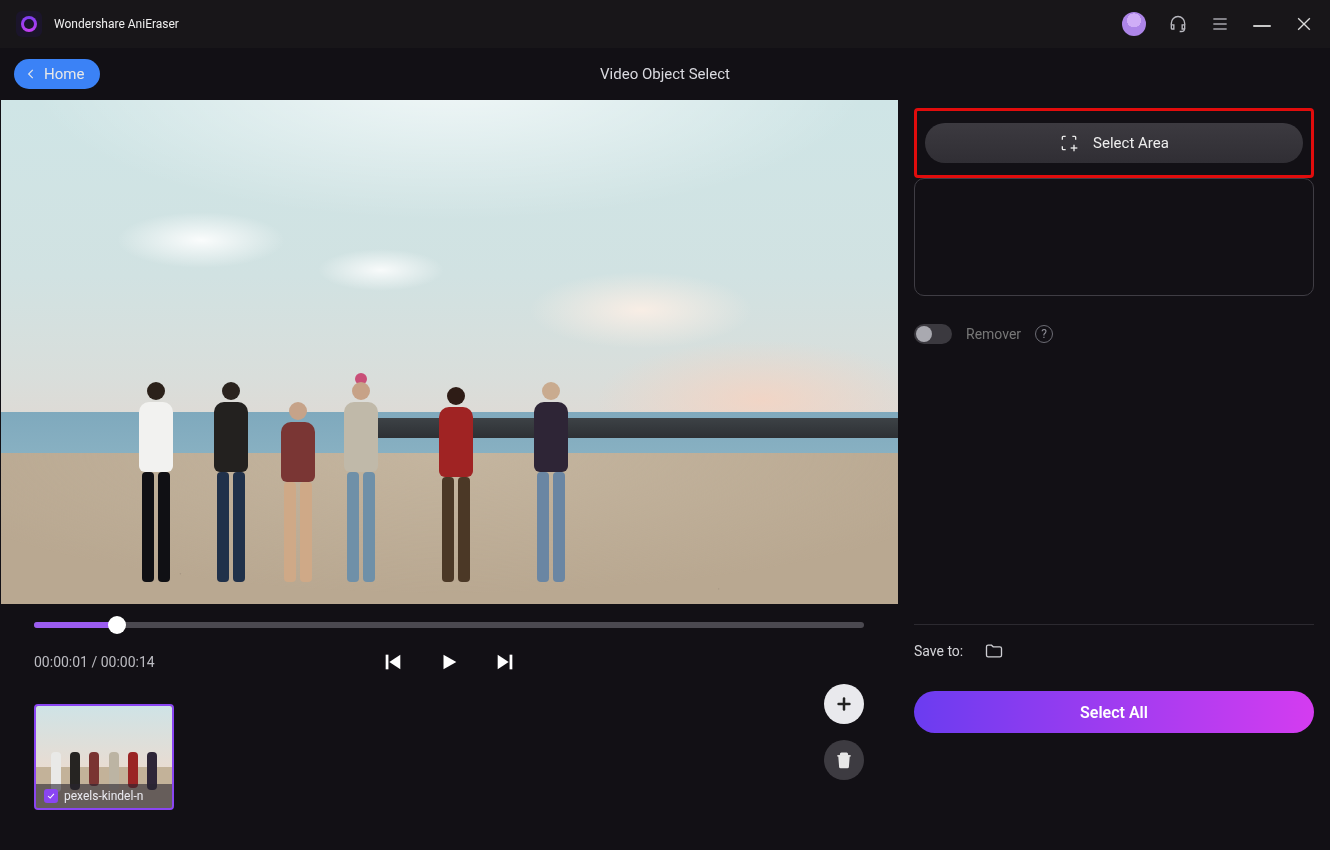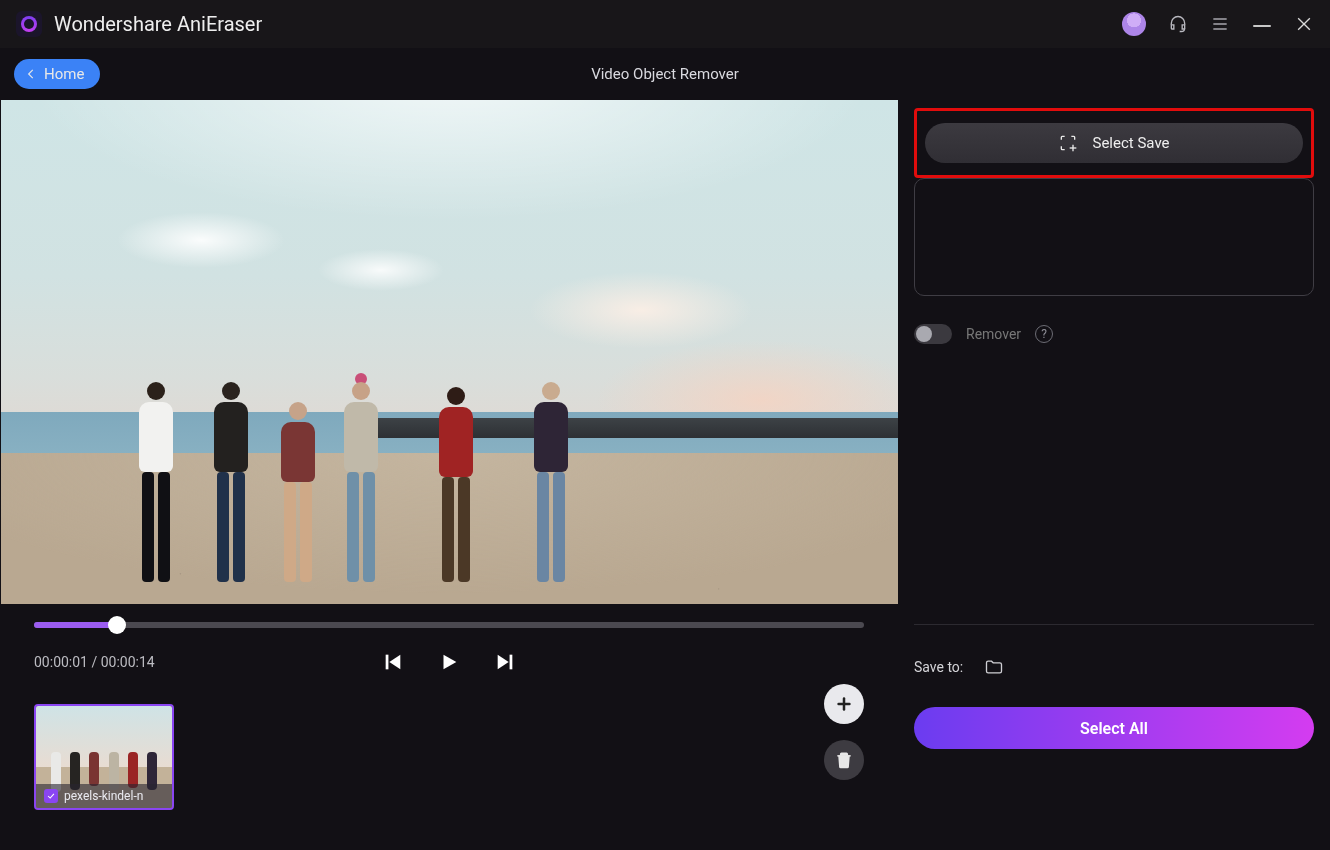--- a/index.html
+++ b/index.html
@@ -3,21 +3,21 @@
 <meta charset="utf-8">
 <style>
 * { margin:0; padding:0; box-sizing:border-box; font-family:-apple-system,"Segoe UI",Roboto,Arial,sans-serif;}
 body{ width:1330px; height:850px; background:#121015; color:#e8e8e8; overflow:hidden; position:relative;}
 
 
 .titlebar{height:48px; display:flex; align-items:center; padding:0 16px; background:#181619;}
 .logo-box{width:26px;height:26px;border-radius:6px;background:#1b152b;display:flex;align-items:center;justify-content:center;margin-right:12px;}
 .logo-swirl{width:16px;height:16px;border-radius:50%;background:conic-gradient(#7b3ef0,#c43ef0,#7b3ef0);position:relative;}
 .logo-swirl::after{content:"";position:absolute;inset:3px;border-radius:50%;background:#1b152b;}
-.app-title{font-size:20px;font-weight:400;color:#eee;}
+.app-title{font-size:12px;font-weight:400;color:#eee;}
 .titlebar-right{margin-left:auto;display:flex;align-items:center;gap:22px;}
 .avatar{width:24px;height:24px;border-radius:50%;background:radial-gradient(circle at 50% 35%,#cfadf7 35%,#ad85e8 36%);}
 .tb-icon{width:20px;height:20px;display:flex;align-items:center;justify-content:center;color:#bbb;cursor:pointer;}
 .tb-icon svg{width:20px;height:20px;stroke:#b9b9c0;stroke-width:1.6;fill:none;}
 .win-min{width:18px;height:2px;background:#c8c8c8;border-radius:1px;margin-top:4px;}
 .win-close svg{stroke:#d8d8d8;}
 
 
 .header-row{height:52px;display:flex;align-items:center;position:relative;padding:0 14px;}
 .home-btn{display:flex;align-items:center;gap:6px;background:#3b82f6;border-radius:20px;padding:6px 16px 6px 10px;cursor:pointer;}
@@ -100,21 +100,21 @@
 .select-area-btn svg{width:20px;height:20px;stroke:#eaeaea;stroke-width:1.6;fill:none;}
 .sa-label{font-size:15px;color:#eee;}
 .section-label{font-size:14px;color:#cfcfd4;margin:22px 0 14px;}
 .wm-box{height:118px;border:1px solid #3f3d44;border-radius:10px;}
 .preview-row{display:flex;align-items:center;gap:14px;margin-top:28px;}
 .toggle{width:38px;height:20px;background:#3b393f;border-radius:12px;position:relative;cursor:pointer;}
 .toggle::after{content:"";position:absolute;left:2px;top:2px;width:16px;height:16px;background:#a9a9b0;border-radius:50%;}
 .preview-label{font-size:14px;color:#777;}
 .help-icon{width:18px;height:18px;border:1.5px solid #6c6c74;border-radius:50%;display:flex;align-items:center;justify-content:center;font-size:12px;color:#8d8d95;}
 .divider{height:1px;background:#2c2a30;margin-top:auto;}
-.save-row{display:flex;align-items:center;gap:20px;margin-top:32px;}
+.save-row{display:flex;align-items:center;gap:20px;margin-top:16px;}
 .save-label{font-size:14px;color:#d4d4d8;}
 .path-select{margin-left:auto;width:198px;height:32px;background:#2e2c32;border-radius:6px;display:flex;align-items:center;padding:0 8px;font-size:13px;color:#bfbfc6;overflow:hidden;cursor:pointer;gap:6px;}
 .path-text{white-space:nowrap;overflow:hidden;flex:1;}
 .path-select svg{width:12px;height:12px;fill:#cfcfd6;flex-shrink:0;}
 .folder-btn{width:22px;height:20px;cursor:pointer;}
 .folder-btn svg{width:22px;height:20px;stroke:#cfcfd4;stroke-width:1.6;fill:none;}
 .start-btn{margin:30px 0 0;height:42px;border-radius:24px;background:linear-gradient(90deg,#6b3cf0,#d43cf0);display:flex;align-items:center;justify-content:center;font-size:16px;font-weight:600;color:#fff;cursor:pointer;}
 .right-inner{display:flex;flex-direction:column;height:100%;padding-bottom:28px;}
 </style>
 </head>
@@ -153,21 +153,21 @@
   </div>
 </div>
 
 <div class="header-row">
   <div class="home-btn">
     <svg viewBox="0 0 24 24">
         <polyline points="15 5 8 12 15 19"></polyline>
       </svg>
     <span class="home-label">Home</span>
   </div>
-  <div class="page-title">Video Object Remover</div>
+  <div class="page-title">Video Object Select</div>
 </div>
 
 <div class="main">
 
   <div class="left">
     <div class="preview">
       <div class="sky"></div>
         <div class="sea"></div>
         <div class="pier"></div>
         <div class="sand"></div>
@@ -296,21 +296,21 @@
     <div class="right-inner">
       <div class="highlight-box">
         <div class="select-area-btn">
           <svg viewBox="0 0 24 24">
             <path d="M4 8V5a1 1 0 0 1 1-1h3"></path>
               <path d="M16 4h3a1 1 0 0 1 1 1v3"></path>
               <path d="M4 16v3a1 1 0 0 0 1 1h3"></path>
             <line x1="18" y1="14" x2="18" y2="22"></line>
               <line x1="14" y1="18" x2="22" y2="18"></line>
           </svg>
-          <span class="sa-label">Select Save</span>
+          <span class="sa-label">Select Area</span>
         </div>
       </div>
 
       <div class="wm-box"></div>
 
       <div class="preview-row">
         <div class="toggle"></div>
         <span class="preview-label">Remover</span>
         <div class="help-icon">?</div>
       </div>

